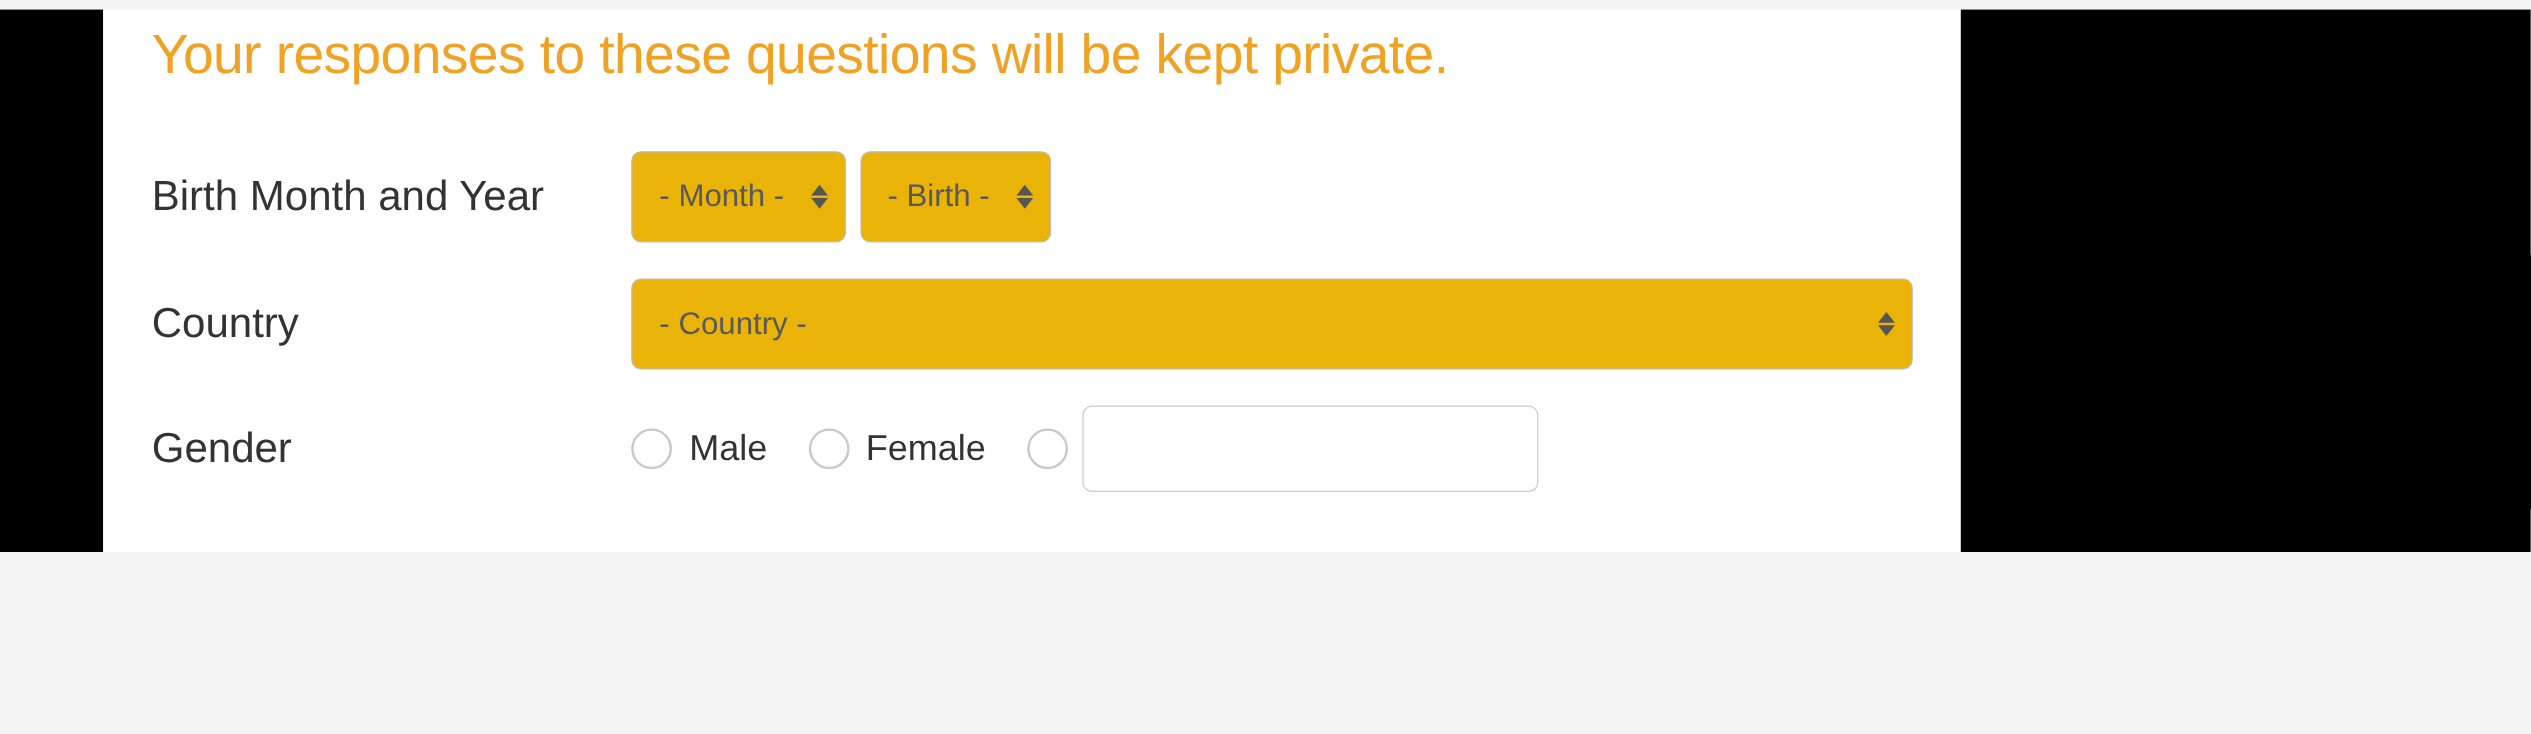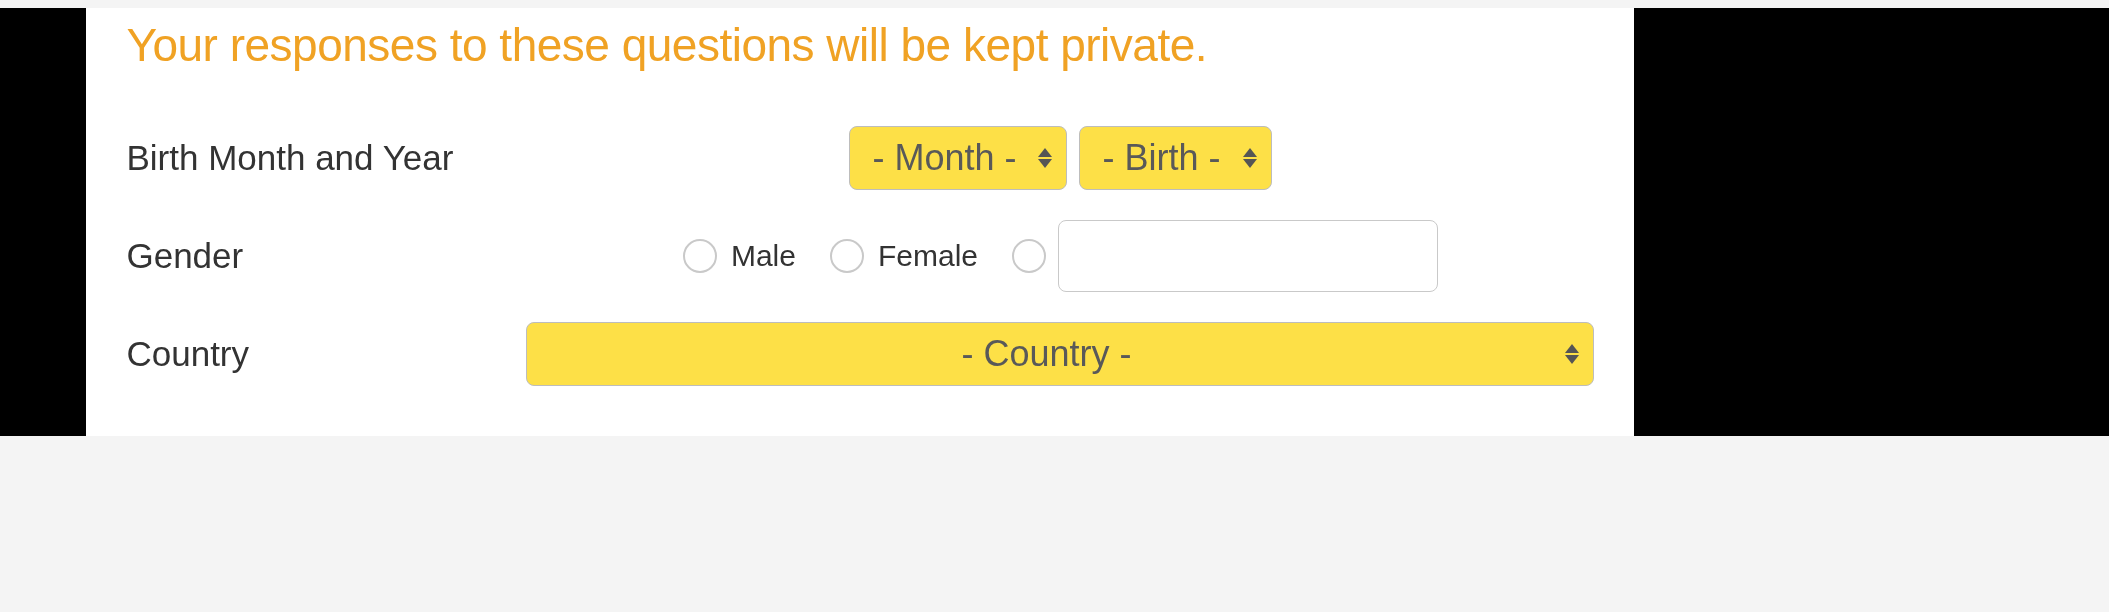--- a/index.html
+++ b/index.html
@@ -1,19 +1,18 @@
 <!DOCTYPE html>
 <html><head>
   <meta charset="utf-8">
   <style>
     * {
       box-sizing: border-box;
       margin: 0;
       padding: 0;
-      justify-content: center;
     }
     body {
       font-family: "Helvetica Neue", Helvetica, Arial, sans-serif;
       background: #f4f4f4;
       padding: 8px 0;
     }
     .outer {
       display: flex;
       width: 100%;
     }
@@ -76,26 +75,26 @@
     .controls {
       display: flex;
       align-items: center;
       gap: 12px;
       flex: 1;
     }
     .select {
       position: relative;
       border: 1px solid #bdbdbd;
       border-radius: 8px;
-      background: #fde047;
-      height: 64px;
+      background: #eab308;
+      height: 76px;
       display: inline-flex;
       align-items: center;
       padding: 0 50px 0 22px;
-      font-size: 36px;
+      font-size: 26px;
       color: #595959;
       cursor: pointer;
       user-select: none;
     }
     .select.full { width: 100%; }
     .stepper {
       position: absolute;
       right: 14px;
       top: 50%;
       transform: translateY(-50%);
@@ -161,42 +160,42 @@
             <span>- Birth -</span>
             <span class="stepper">
               <span class="tri-up"></span>
                 <span class="tri-down"></span>
             </span>
           </div>
         </div>
       </div>
 
       <div class="row">
-        <div class="label">Gender</div>
-        <div class="controls">
-          <span class="radio"></span>
-          <span class="radio-label">Male</span>
-
-          <span class="radio"></span>
-          <span class="radio-label">Female</span>
-
-          <span class="radio"></span>
-          <input class="text-input" type="text" value="" style="">
-        </div>
-      </div>
-
-      <div class="row">
         <div class="label">Country</div>
         <div class="controls" style="width:100%;">
           <div class="select full">
             <span>- Country -</span>
             <span class="stepper">
               <span class="tri-up"></span>
                 <span class="tri-down"></span>
             </span>
           </div>
         </div>
       </div>
 
+      <div class="row">
+        <div class="label">Gender</div>
+        <div class="controls">
+          <span class="radio"></span>
+          <span class="radio-label">Male</span>
+
+          <span class="radio"></span>
+          <span class="radio-label">Female</span>
+
+          <span class="radio"></span>
+          <input class="text-input" type="text" value="" style="">
+        </div>
+      </div>
+
     </div>
   </div>
   <div class="blackbar right"></div>
 </div>
 
 </body></html>

